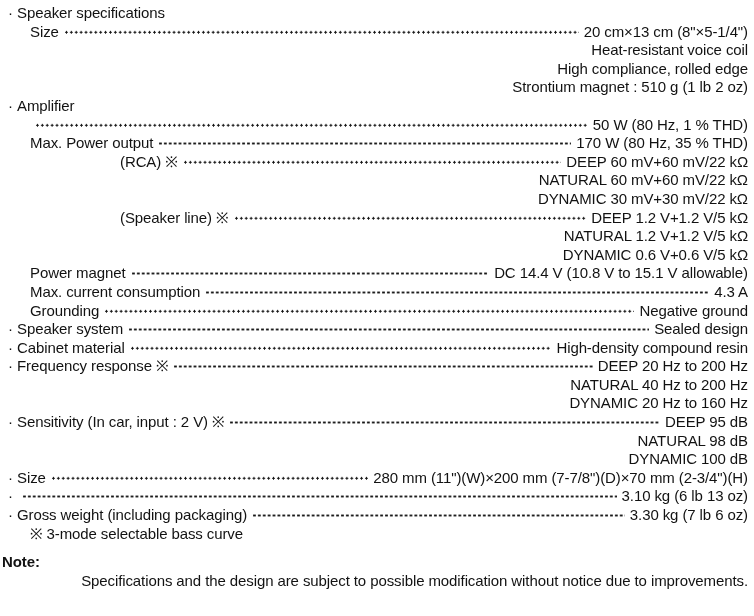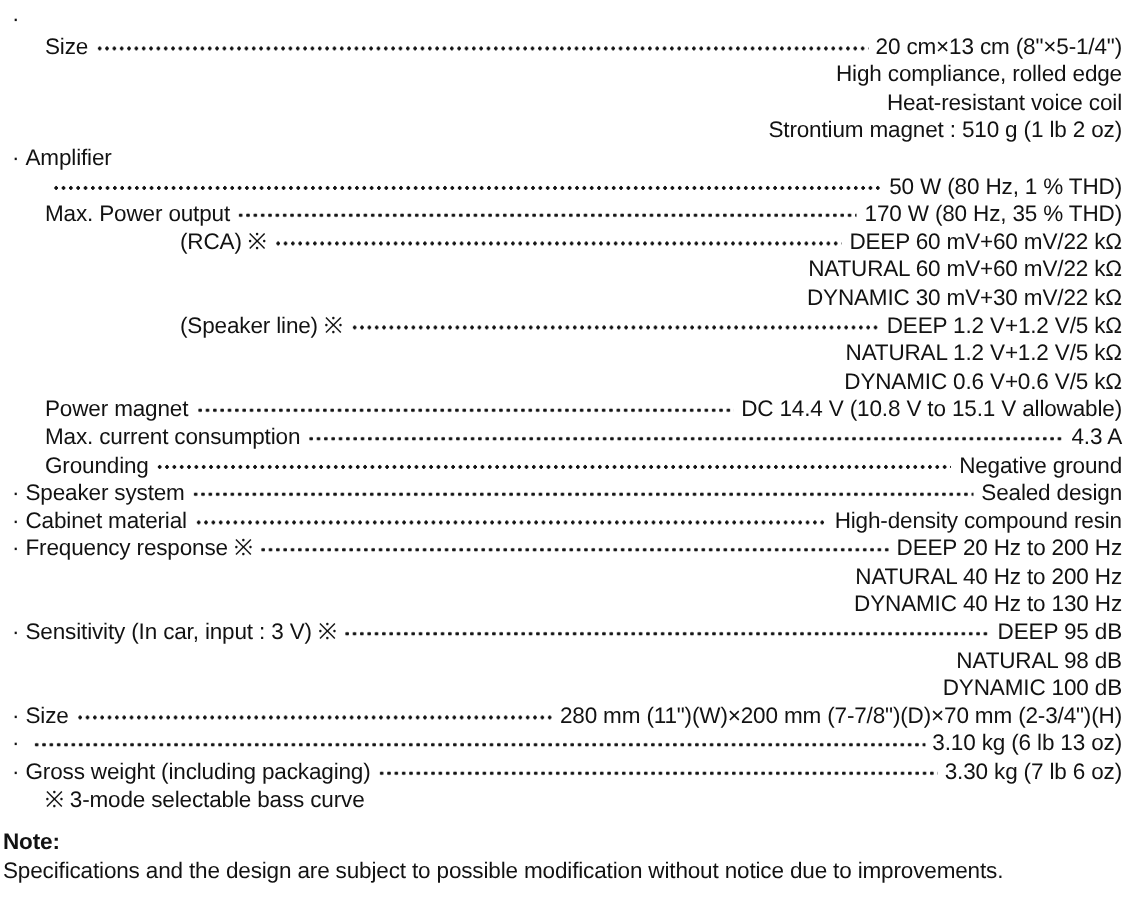--- a/index.html
+++ b/index.html
@@ -33,40 +33,41 @@
     align-self: stretch;
     margin: 0 5px;
     background-image: radial-gradient(circle, #141414 1.05px, rgba(0,0,0,0) 1.35px);
     background-size: 4.9px 18.6px;
     background-repeat: repeat-x;
     background-position: 0 0;
   }
   .value { flex: 0 0 auto; margin-left: auto; text-align: right; }
   .note { margin-top: 10px; margin-left: -6px; }
   .note-heading { font-weight: bold; height: 18.6px; line-height: 18.6px; }
-  .note-body { line-height: 17px; white-space: nowrap; }
+  .note-body { line-height: 17px; white-space: nowrap; text-align: right; }
 </style>
 </head>
 <body>
 
 <div class="page">
   <div id="spec-list">
       <div class="row">
         <span class="bullet">·</span>
+        <span class="label">Speaker specifications</span>
       </div>
       <div class="row indent-1">
         <span class="label">Size</span>
         <span class="leader"></span>
         <span class="value">20 cm×13 cm (8"×5-1/4")</span>
       </div>
       <div class="row">
-        <span class="value">High compliance, rolled edge</span>
+        <span class="value">Heat-resistant voice coil</span>
       </div>
       <div class="row">
-        <span class="value">Heat-resistant voice coil</span>
+        <span class="value">High compliance, rolled edge</span>
       </div>
       <div class="row">
         <span class="value">Strontium magnet : 510 g (1 lb 2 oz)</span>
       </div>
       <div class="row">
         <span class="bullet">·</span>
         <span class="label">Amplifier</span>
       </div>
       <div class="row indent-1">
         <span class="leader"></span>
@@ -129,25 +130,25 @@
       <div class="row">
         <span class="bullet">·</span>
         <span class="label">Frequency response ※</span>
         <span class="leader"></span>
         <span class="value">DEEP 20 Hz to 200 Hz</span>
       </div>
       <div class="row">
         <span class="value">NATURAL 40 Hz to 200 Hz</span>
       </div>
       <div class="row">
-        <span class="value">DYNAMIC 40 Hz to 130 Hz</span>
+        <span class="value">DYNAMIC 20 Hz to 160 Hz</span>
       </div>
       <div class="row">
         <span class="bullet">·</span>
-        <span class="label">Sensitivity (In car, input : 3 V) ※</span>
+        <span class="label">Sensitivity (In car, input : 2 V) ※</span>
         <span class="leader"></span>
         <span class="value">DEEP 95 dB</span>
       </div>
       <div class="row">
         <span class="value">NATURAL 98 dB</span>
       </div>
       <div class="row">
         <span class="value">DYNAMIC 100 dB</span>
       </div>
       <div class="row">

